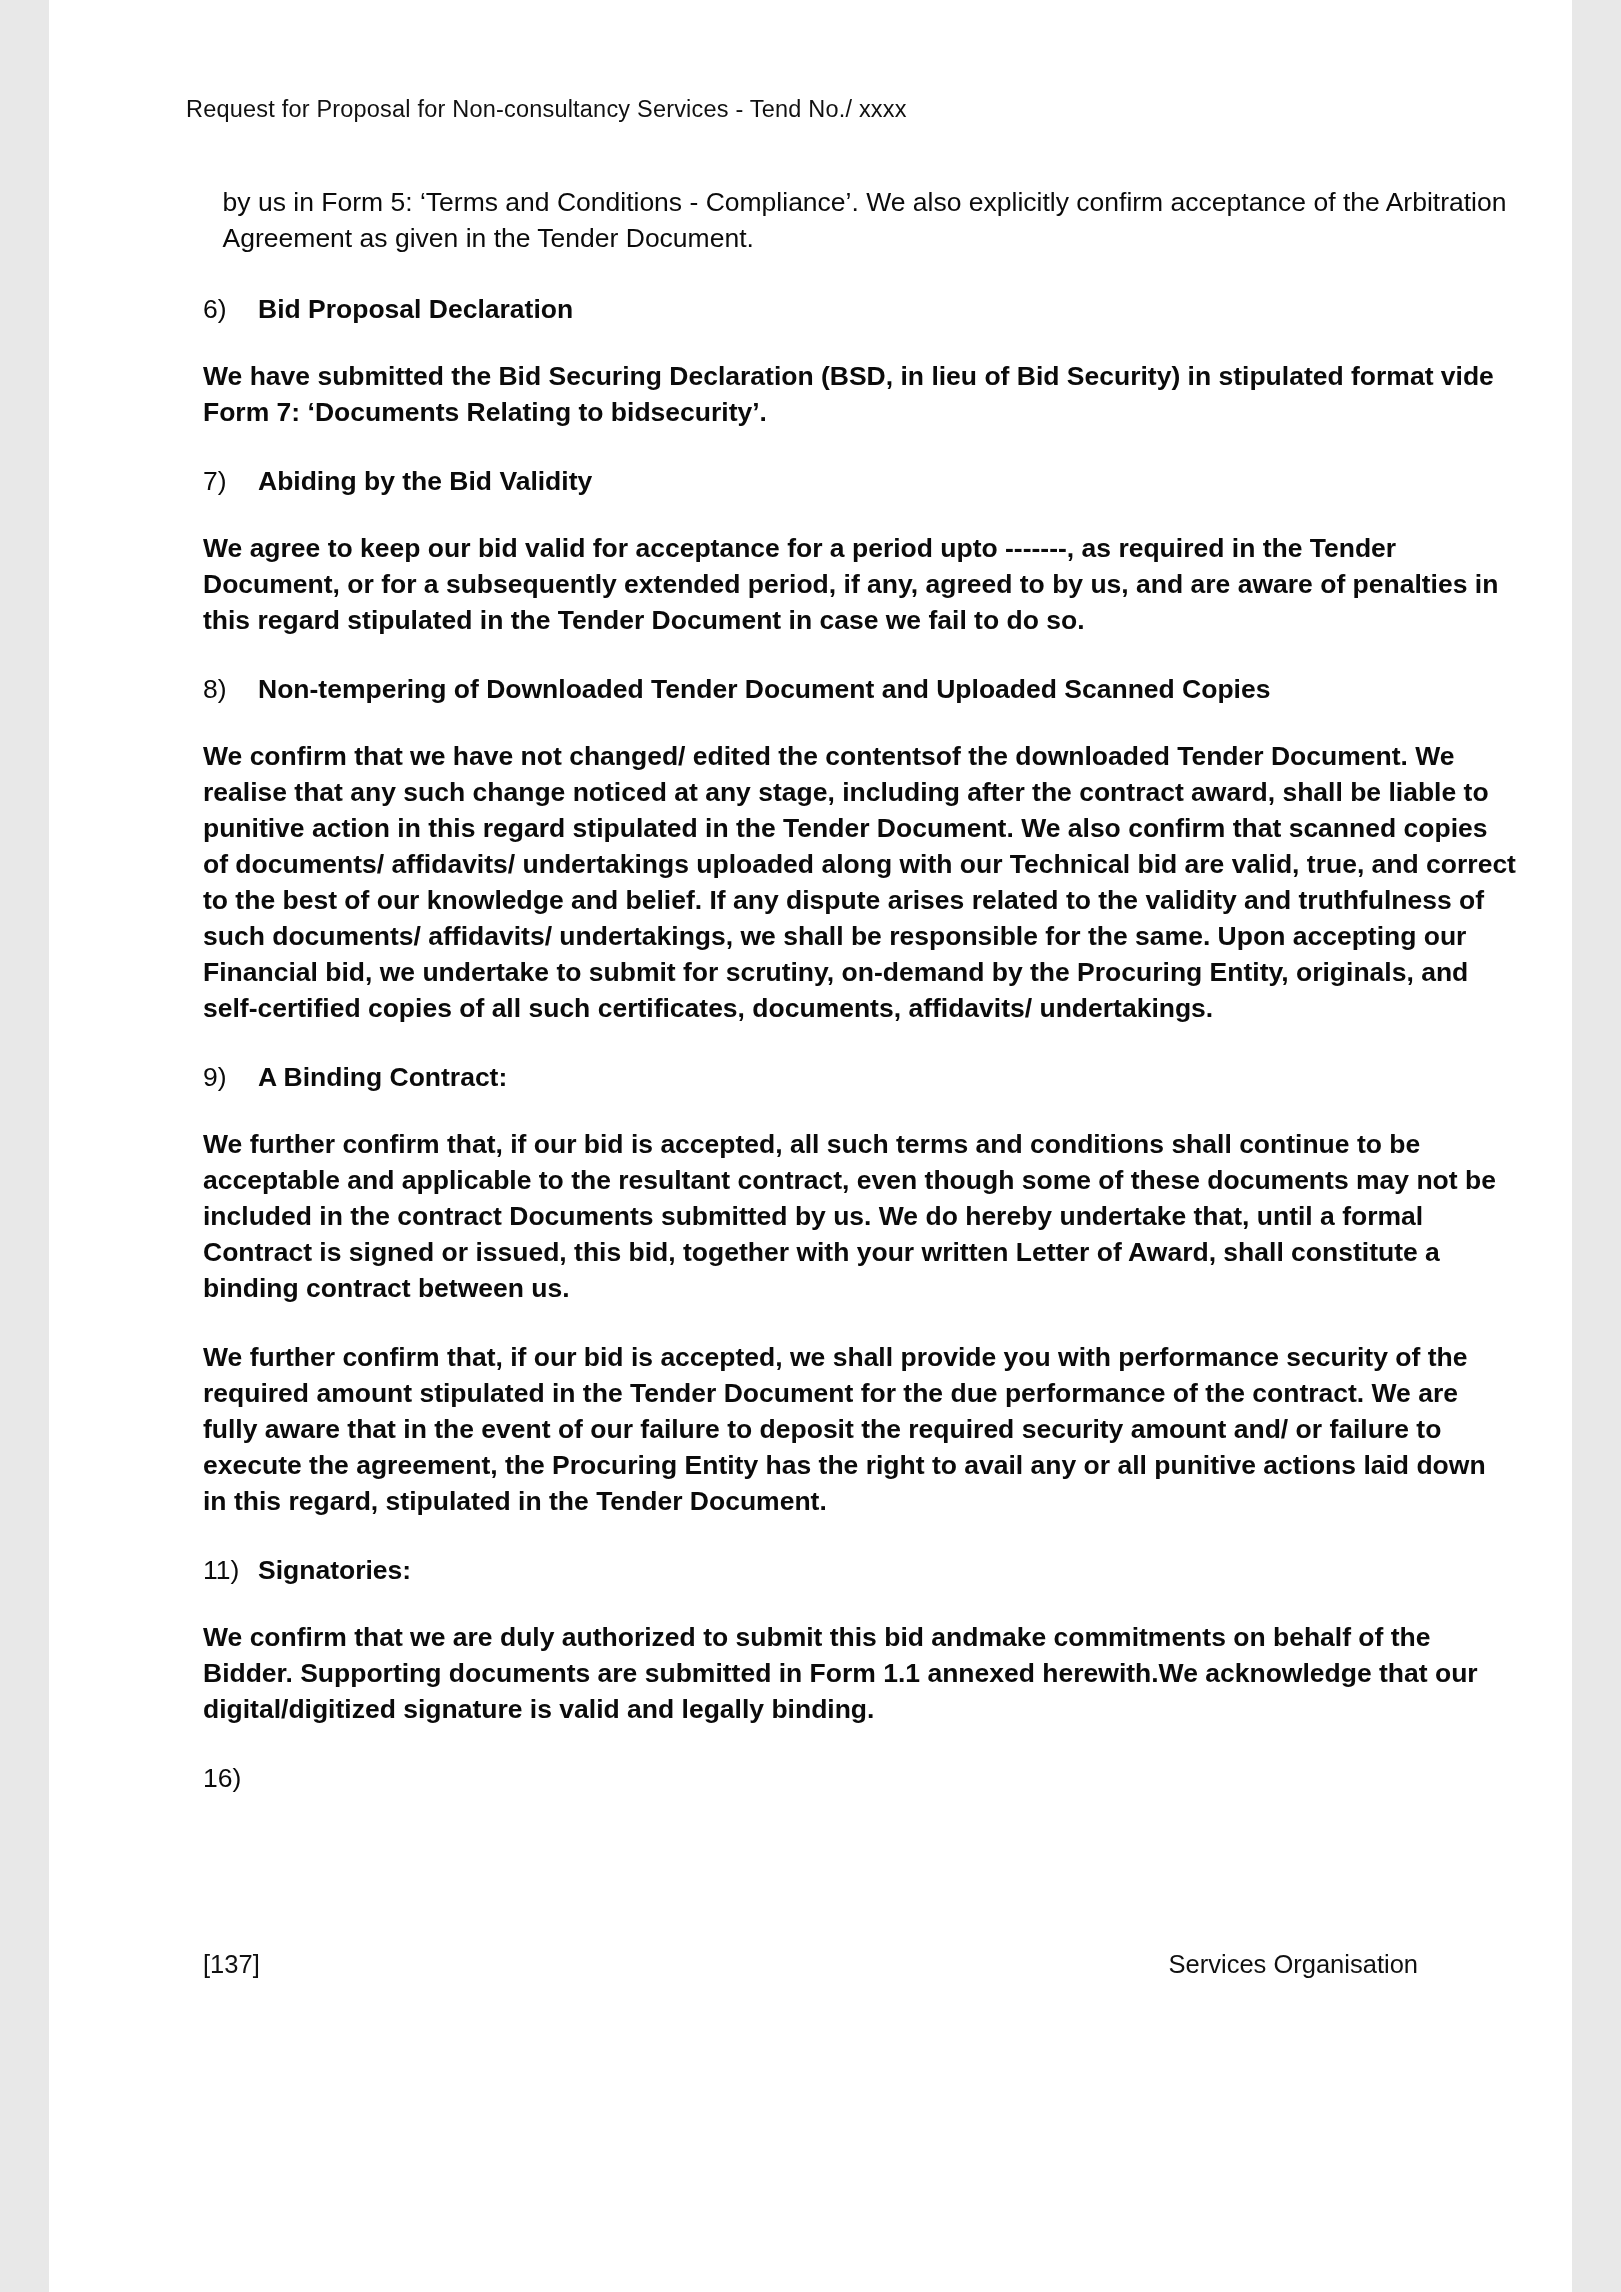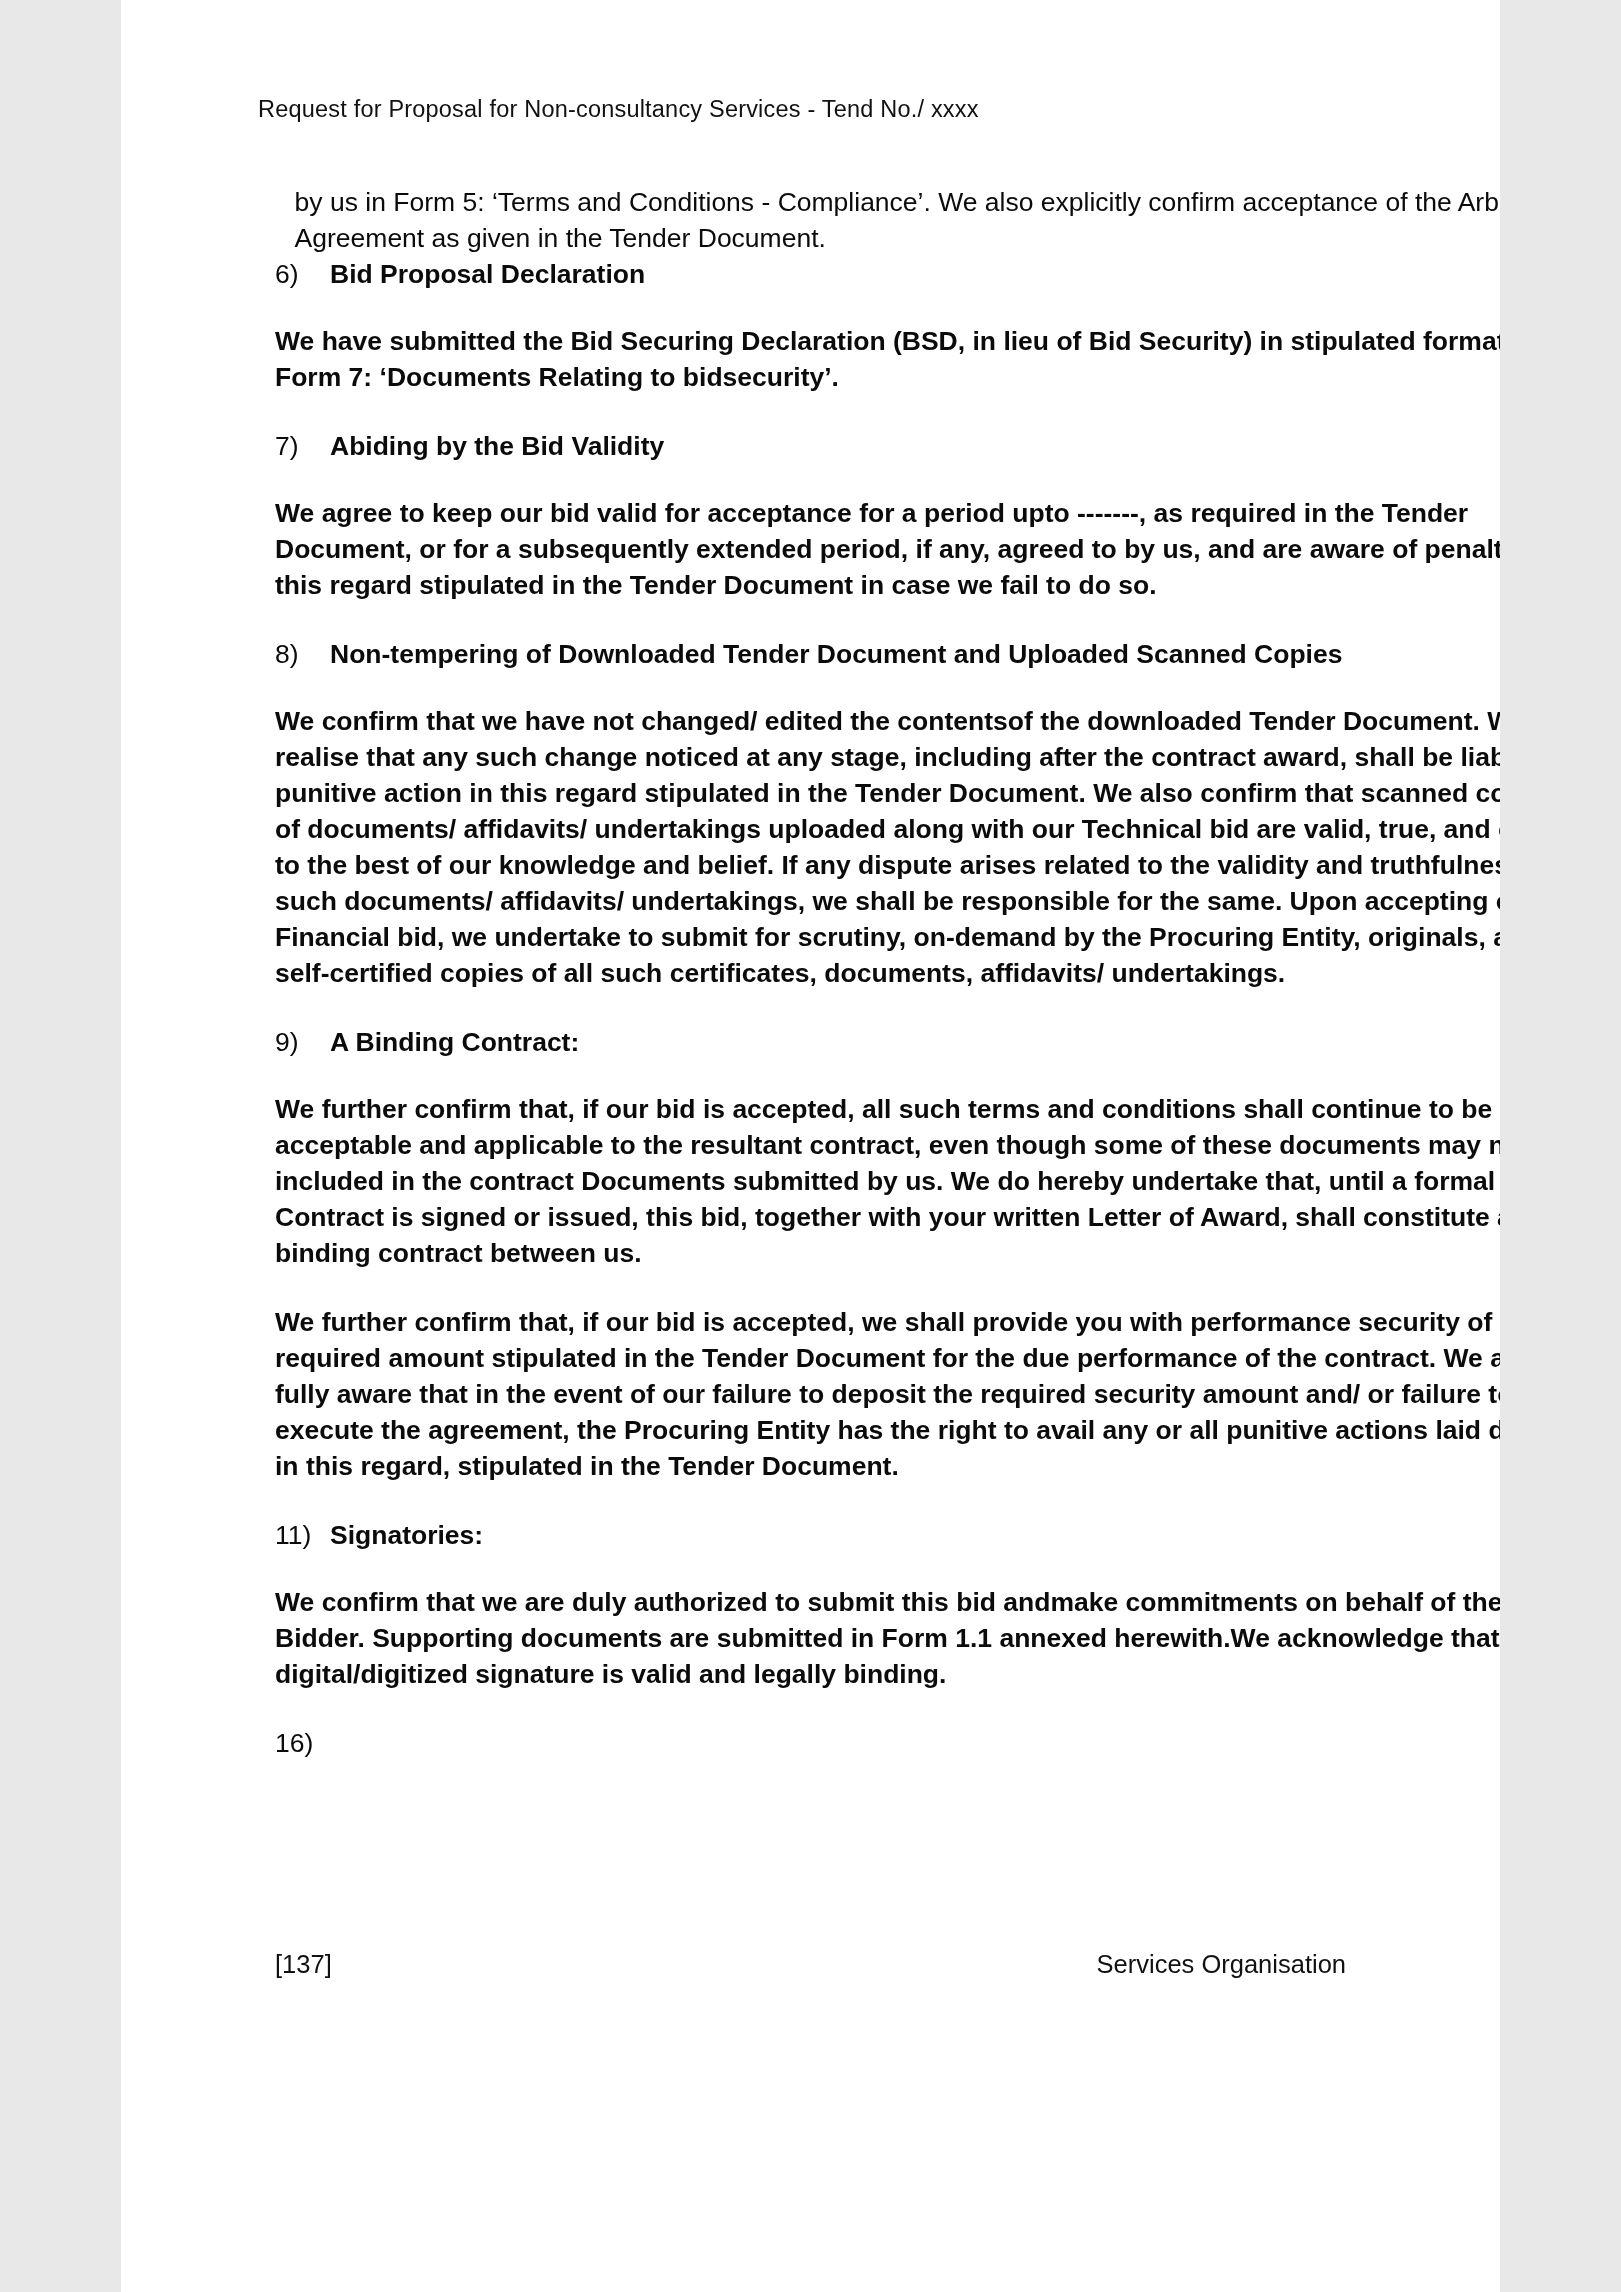--- a/index.html
+++ b/index.html
@@ -1,19 +1,19 @@
 <!DOCTYPE html>
 <html><head>
 <meta charset="utf-8">
 <style>
   * { margin: 0; padding: 0; box-sizing: border-box; }
   html, body { background: #e8e8e8; }
   .page {
     position: relative;
-    width: 1379px;
+    width: 1523px;
     height: 2293px;
     background: #ffffff;
     font-family: "Liberation Sans", sans-serif;
     color: #0b0b0b;
     overflow: hidden;
     margin: 0 auto;
   }
   .doc-header {
     position: absolute;
     top: 96px;
@@ -25,20 +25,21 @@
   .content {
     position: absolute;
     top: 184px;
     left: 154px;
     width: 1313px;
     font-size: 26.5px;
     line-height: 36px;
   }
   .intro-paragraph {
     padding-left: 19.6px;
+    margin-bottom: 35px;
   }
   .section { margin-bottom: 0; }
   .section-heading {
     display: flex;
     align-items: baseline;
     margin-bottom: 31px;
   }
   .section-number {
     flex: none;
     width: 55px;

